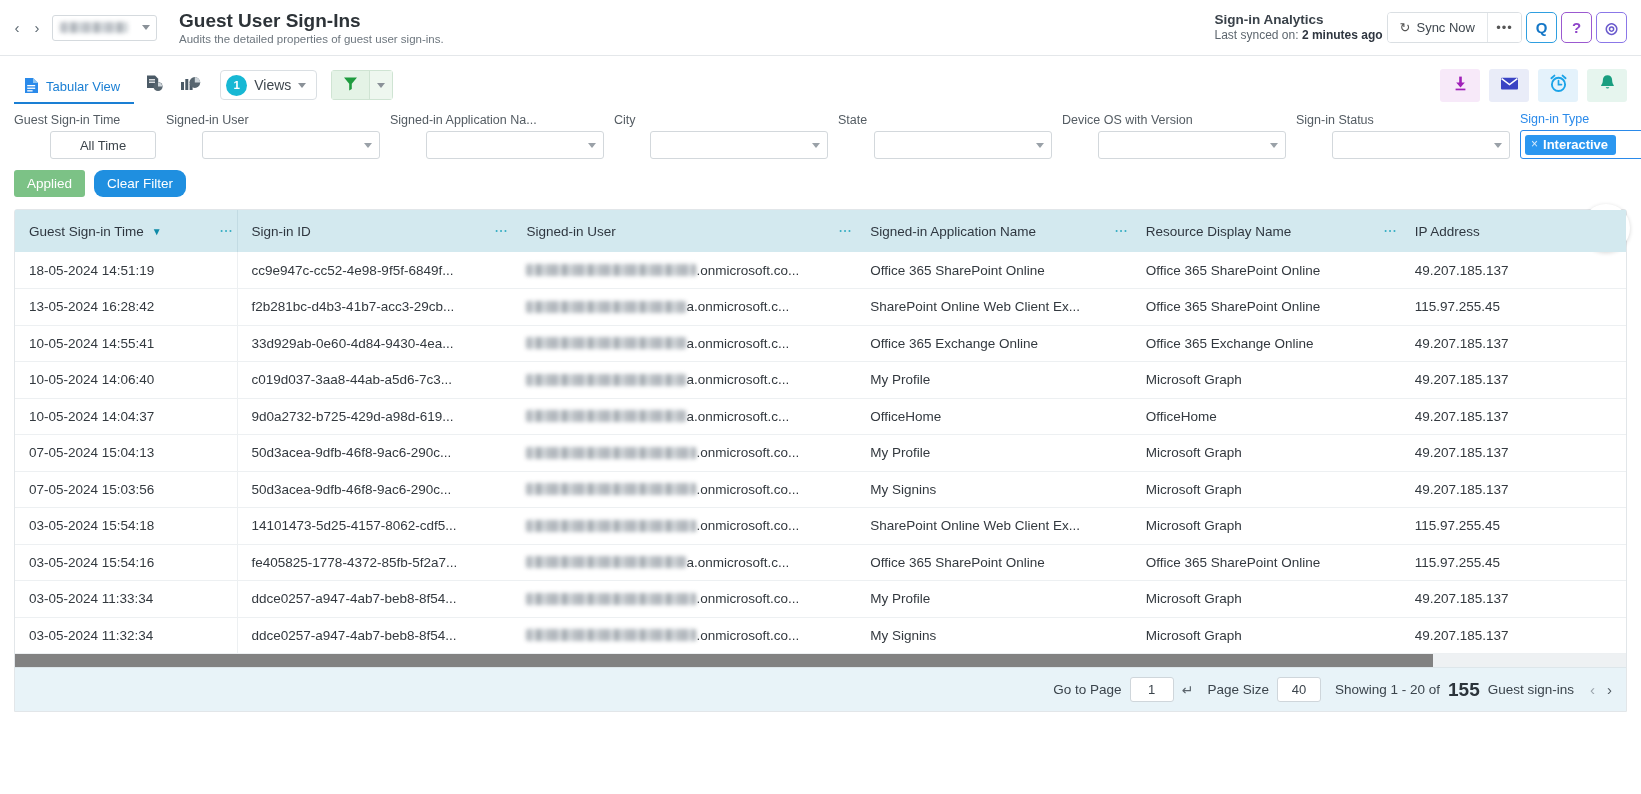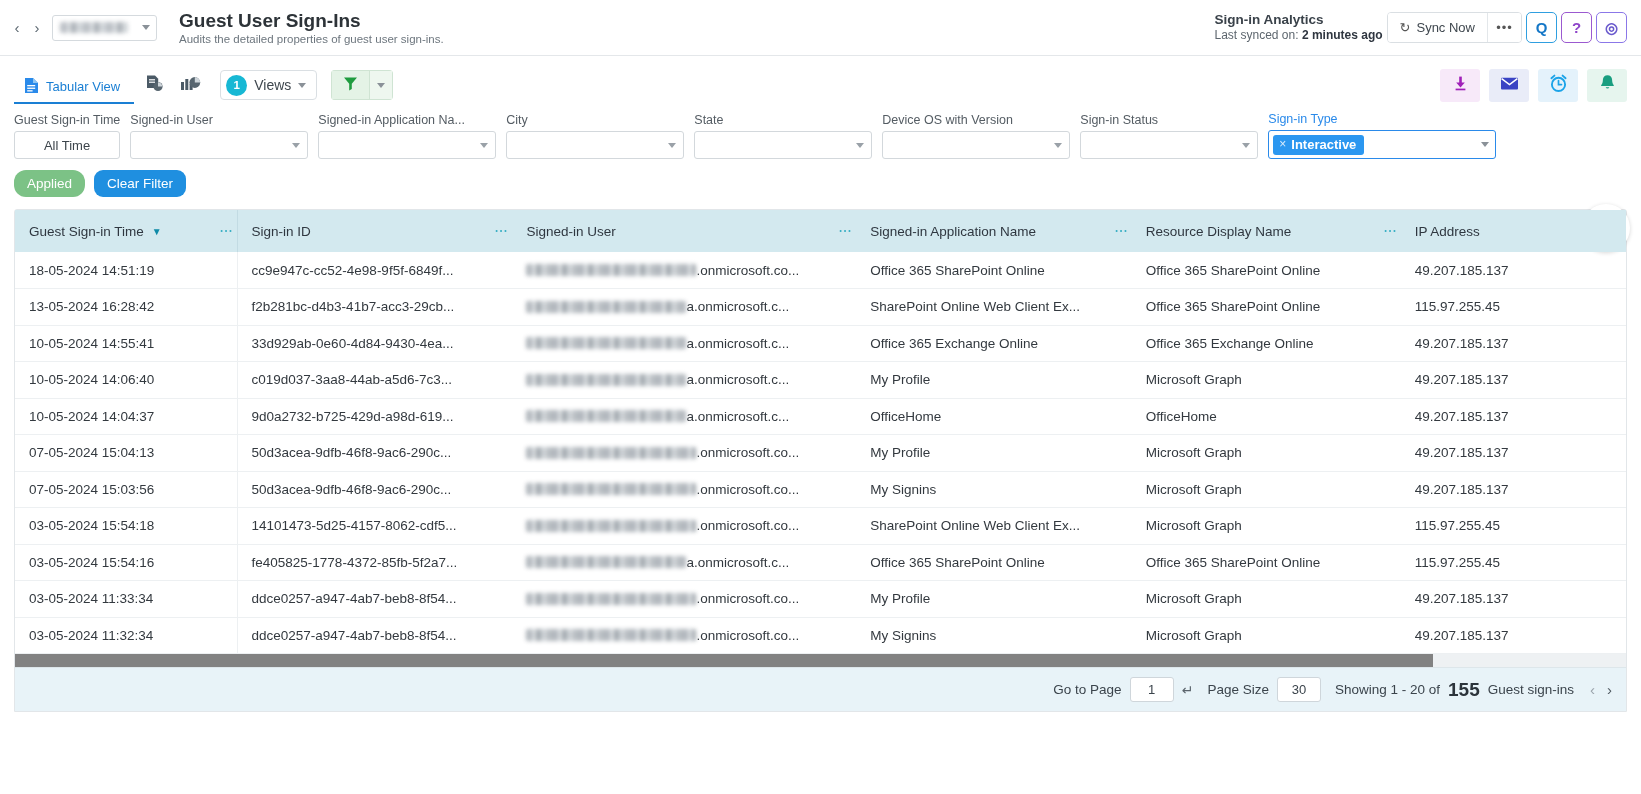--- a/index.html
+++ b/index.html
@@ -123,40 +123,40 @@
   }
   .f-col { display:flex; flex-direction:column; margin-right:10px; }
   .f-label {
     font-size:12.5px; color:#545c63; margin-bottom:4px; white-space:nowrap;
     overflow:hidden; text-overflow:ellipsis;
   }
   .f-label.accent { color:#2a8aea; }
   .f-box {
     height:28px; border:1px solid #d3d8dc; border-radius:3px; background:#fff;
     display:flex; align-items:center; justify-content:space-between; padding:0 7px;
-    font-size:13px; color:#3c444b;
+    font-size:13px; color:#3c444b;margin-left:36px;
   }
   .f-box.alltime { width:106px; justify-content:center; }
   .f-select { width:178px; cursor:pointer; }
   .f-select .caret-dn { border-top-color:#9aa1a8; }
   .f-select.wide { width:188px; }
   .f-signin-type {
     width:228px; border:1.8px solid #2a8aea; border-radius:3px; height:29px;
     display:flex; align-items:center; justify-content:space-between; padding:0 6px 0 4px;
     background:#fff; cursor:pointer;
   }
   .tag {
     background:#2b97f0; color:#fff; border-radius:3px; font-size:13px; font-weight:bold;
     padding:3px 8px 4px 6px; display:flex; align-items:center; gap:5px; line-height:1;
   }
   .tag .x { opacity:.82; font-weight:normal; font-size:12px; }
 
   .filter-actions { display:flex; gap:9px; margin-top:9px; }
   .btn-applied {
-    background:#7cc286; color:#fff; border-radius:12px; font-size:13.5px;
+    background:#7cc286; color:#fff; border-radius:3px; font-size:13.5px;
     padding:6px 13px; cursor:pointer;
   }
   .btn-clear {
     background:#1f8fe0; color:#fff; border-radius:9px; font-size:13.5px;
     padding:6px 13px; cursor:pointer;
   }
 
   
   .table-card {
     margin-top:12px; border:1px solid #e2e6e9; border-radius:3px 3px 0 0;
@@ -649,21 +649,21 @@
     </div>
 
     <div class="pager">
       <div class="pg-item">
         <span>Go to Page</span>
         <div class="pg-input">1</div>
         <span class="pg-enter">↵</span>
       </div>
       <div class="pg-item">
         <span>Page Size</span>
-        <div class="pg-input">30</div>
+        <div class="pg-input">40</div>
       </div>
       <div class="pg-item showing">
         <span>Showing 1 - 20 of</span>
         <b>155</b>
         <span>Guest sign-ins</span>
       </div>
       <div class="pg-item">
         <span class="pg-arrow">‹</span>
         <span class="pg-arrow on">›</span>
       </div>

